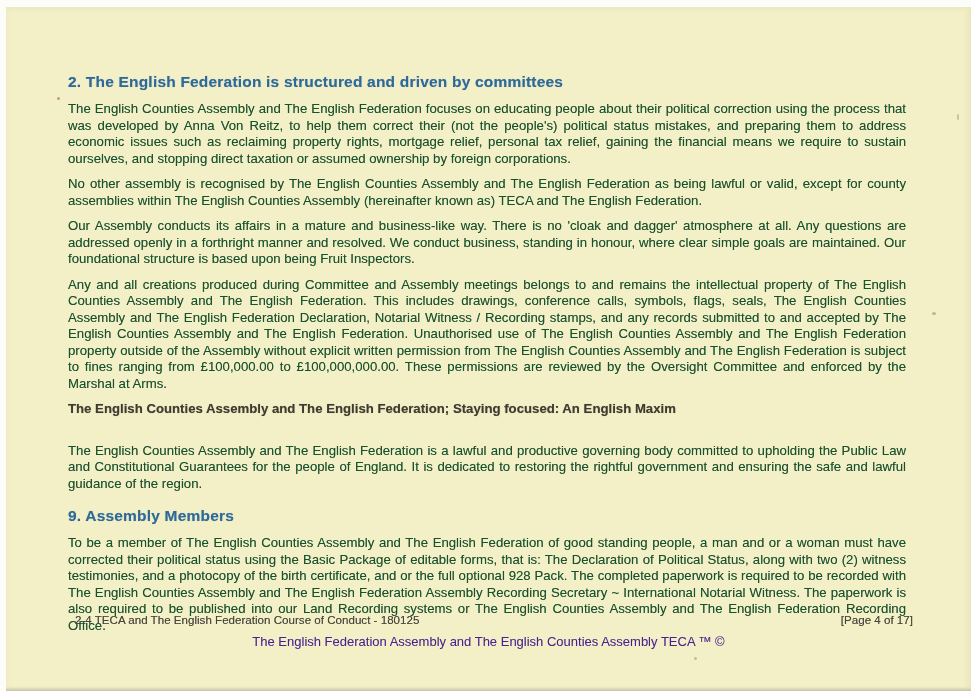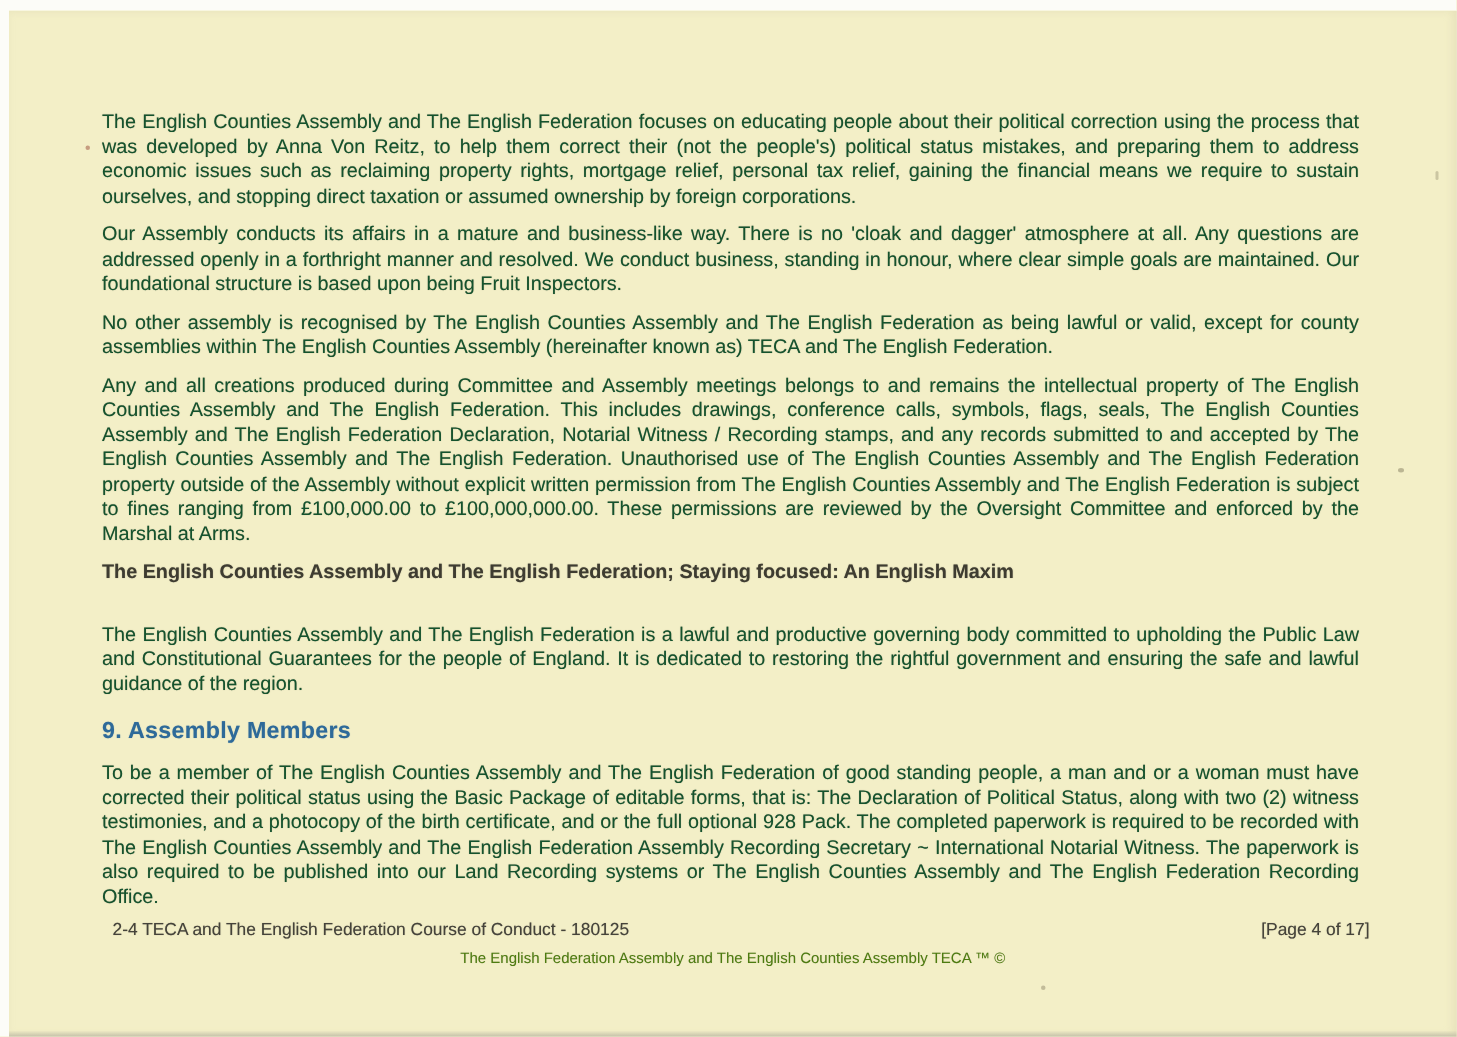--- a/index.html
+++ b/index.html
@@ -62,22 +62,22 @@
     font-size: 11.6px;
     color: #45433a;
     text-shadow: 0 0 0.6px rgba(69,67,58,0.5);
   }
   .brand-line {
     position: absolute;
     left: 0;
     right: 0;
     top: 627px;
     text-align: center;
-    font-size: 10px;
-    color: #4d7c0f;
+    font-size: 13px;
+    color: #4c1d95;
     text-shadow: 0 0 0.6px rgba(142,139,118,0.45);
   }
   .bottom-edge {
     position: absolute;
     left: 0;
     right: 0;
     bottom: 0;
     height: 4px;
     background: linear-gradient(to bottom, rgba(243,239,199,0), #c6c3ab);
   }
@@ -90,26 +90,27 @@
   .speck-3 { left: 694px; top: 657px; width: 3px; height: 3px; background: rgba(120,113,85,0.4); }
   .speck-4 { left: 957px; top: 114px; width: 2px; height: 6px; background: rgba(130,123,95,0.35); border-radius: 2px; }
 </style>
 </head>
 <body>
 
 <div class="page">
 
   <div class="content">
 
+    <h2 class="sec-heading">2.  The English Federation is structured and driven by committees</h2>
 
     <p class="body-para">The English Counties Assembly and The English Federation focuses on educating people about their political correction using the process that was developed by Anna Von Reitz, to help them correct their (not the people's) political status mistakes, and preparing them to address economic issues such as reclaiming property rights, mortgage relief, personal tax relief, gaining the financial means we require to sustain ourselves, and stopping direct taxation or assumed ownership by foreign corporations.</p>
 
+    <p class="body-para">No other assembly is recognised by The English Counties Assembly and The English Federation as being lawful or valid, except for county assemblies within The English Counties Assembly (hereinafter known as) TECA and The English Federation.</p>
+
     <p class="body-para">Our Assembly conducts its affairs in a mature and business-like way. There is no 'cloak and dagger' atmosphere at all. Any questions are addressed openly in a forthright manner and resolved. We conduct business, standing in honour, where clear simple goals are maintained. Our foundational structure is based upon being Fruit Inspectors.</p>
-
-    <p class="body-para">No other assembly is recognised by The English Counties Assembly and The English Federation as being lawful or valid, except for county assemblies within The English Counties Assembly (hereinafter known as) TECA and The English Federation.</p>
 
     <p class="body-para">Any and all creations produced during Committee and Assembly meetings belongs to and remains the intellectual property of The English Counties Assembly and The English Federation. This includes drawings, conference calls, symbols, flags, seals, The English Counties Assembly and The English Federation Declaration, Notarial Witness / Recording stamps, and any records submitted to and accepted by The English Counties Assembly and The English Federation. Unauthorised use of The English Counties Assembly and The English Federation property outside of the Assembly without explicit written permission from The English Counties Assembly and The English Federation is subject to fines ranging from £100,000.00 to £100,000,000.00. These permissions are reviewed by the Oversight Committee and enforced by the Marshal at Arms.</p>
 
     <p class="body-para maxim">The English Counties Assembly and The English Federation; Staying focused: An English Maxim</p>
 
     <p class="body-para">The English Counties Assembly and The English Federation is a lawful and productive governing body committed to upholding the Public Law and Constitutional Guarantees for the people of England. It is dedicated to restoring the rightful government and ensuring the safe and lawful guidance of the region.</p>
 
     <h2 class="sec-heading sec-heading--second">9.  Assembly Members</h2>
 
     <p class="body-para">To be a member of The English Counties Assembly and The English Federation of good standing people, a man and or a woman must have corrected their political status using the Basic Package of editable forms, that is: The Declaration of Political Status, along with two (2) witness testimonies, and a photocopy of the birth certificate, and or the full optional 928 Pack. The completed paperwork is required to be recorded with The English Counties Assembly and The English Federation Assembly Recording Secretary ~ International Notarial Witness. The paperwork is also required to be published into our Land Recording systems or The English Counties Assembly and The English Federation Recording Office.</p>

